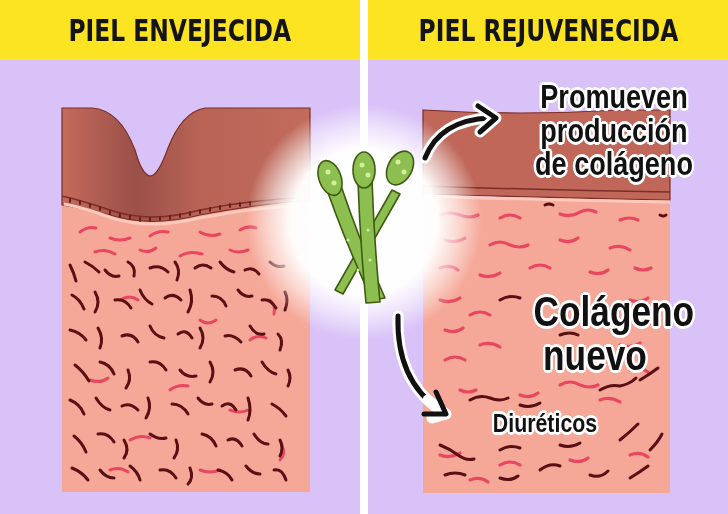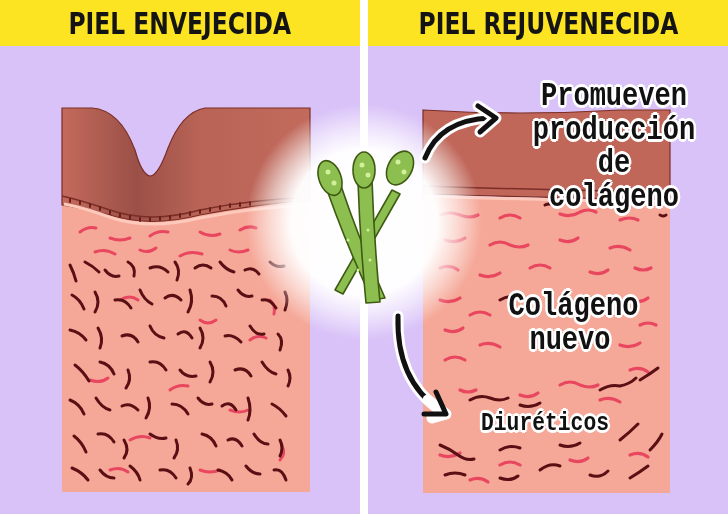--- a/index.html
+++ b/index.html
@@ -1,24 +1,24 @@
 <!DOCTYPE html>
 <html><head>
 <meta charset="utf-8">
 <style>
   html,body{margin:0;padding:0;}
   body{width:728px;height:514px;position:relative;overflow:hidden;background:#d9c2f8;font-family:"Liberation Sans",sans-serif;}
   .half{position:absolute;top:0;height:514px;background:#d9c2f8;}
   .half.left{left:0;width:360px;}
   .half.right{left:368px;width:360px;}
   .divider{position:absolute;left:360px;top:0;width:8px;height:514px;background:#ffffff;}
-  .header{position:absolute;top:0;left:0;right:0;height:46px;background:#fde422;display:flex;align-items:center;justify-content:center;}
+  .header{position:absolute;top:0;left:0;right:0;height:60px;background:#fde422;display:flex;align-items:center;justify-content:center;}
   .header span{font-family:"DejaVu Sans",sans-serif;font-weight:bold;font-size:30px;letter-spacing:0px;color:#141414;transform:scaleX(0.78);white-space:nowrap;display:inline-block;}
   svg.art{position:absolute;left:0;top:0;}
-  .label{position:absolute;font-family:Liberation Mono, monospace;font-weight:bold;color:#111;text-align:center;line-height:1.02;
+  .label{position:absolute;font-family:Liberation Sans, sans-serif;font-weight:bold;color:#111;text-align:center;line-height:1.02;
     text-shadow: 2px 0 0 #fff,-2px 0 0 #fff,0 2px 0 #fff,0 -2px 0 #fff,2px 2px 0 #fff,-2px -2px 0 #fff,2px -2px 0 #fff,-2px 2px 0 #fff,3px 0 0 #fff,-3px 0 0 #fff,0 3px 0 #fff,0 -3px 0 #fff;}
   .label span{display:block;transform:scaleX(0.82);}
 </style>
 </head>
 <body>
 
 <div class="half left">
   <div class="header">
     <span>PIEL ENVEJECIDA</span>
   </div>
@@ -260,19 +260,19 @@
     <path d="M428 400 L446 414 L432 418" fill="none" stroke="#fff" stroke-width="11" stroke-linecap="round" stroke-linejoin="round"></path>
     <path d="M436 392 L446 414 L424 414" fill="none" stroke="#111" stroke-width="5" stroke-linecap="round" stroke-linejoin="round"></path>
   </g>
 </svg>
 
 <div class="label" style="left:508px;top:80px;width:212px;font-size:33px;">
   <span>Promueven</span>
   <span>producción</span>
   <span>de colágeno</span>
 </div>
-<div class="label" style="left:495px;top:290px;width:150px;font-size:33px;text-align:center;">
+<div class="label" style="left:520px;top:290px;width:150px;font-size:43px;text-align:center;">
   <span>Colágeno</span>
   <span>nuevo</span>
 </div>
 <div class="label" style="left:450px;top:410px;width:190px;font-size:26px;">
   <span>Diuréticos</span>
 </div>
 
 </body></html>

